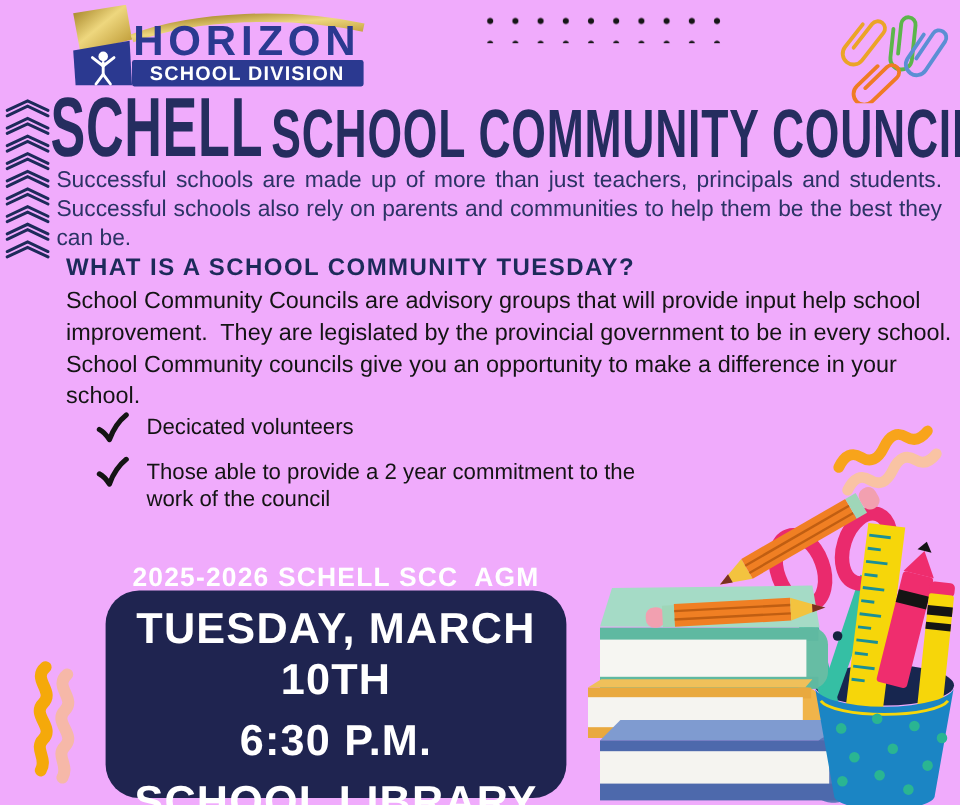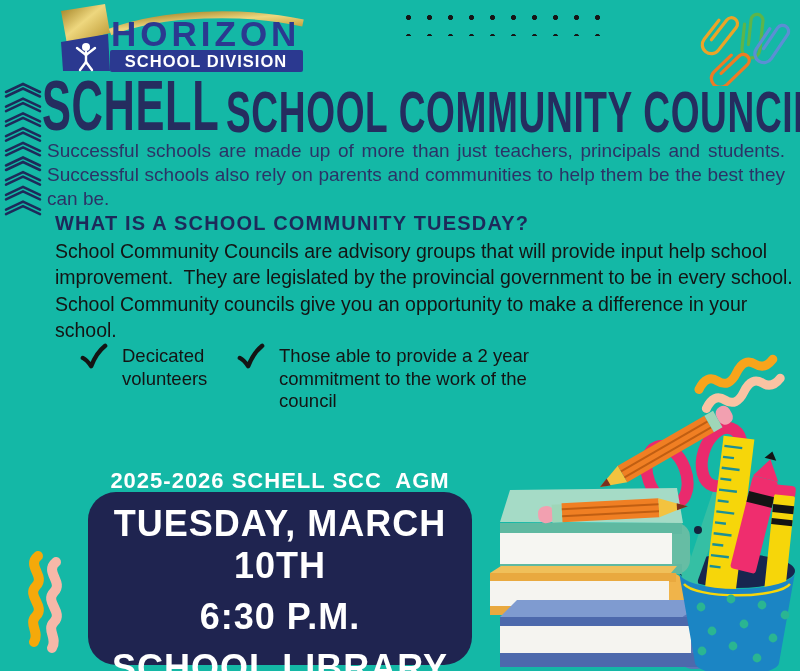--- a/index.html
+++ b/index.html
@@ -1,17 +1,17 @@
 <!DOCTYPE html>
 <html><head>
 <meta charset="utf-8">
 <style>
   html,body{margin:0;padding:0;background:#fff;}
   #poster{
-    position:relative;width:800px;height:671px;background:#14b8a6;
+    position:relative;width:800px;height:671px;background:#f0abfc;
     font-family:"Liberation Sans","DejaVu Sans",sans-serif;overflow:hidden;
   }
   
   #logo{position:absolute;left:53px;top:4px;}
   .dots{
     position:absolute;left:392px;top:2px;width:212px;height:34px;
     background-image:radial-gradient(circle,#161616 2.2px,transparent 2.9px);
     background-size:21px 19px;background-position:6px 6px;
   }
   #clips{position:absolute;left:696px;top:2px;}
@@ -32,21 +32,21 @@
     position:absolute;margin:0;color:#1D2A5A;font-size:20px;font-weight:bold;
     letter-spacing:1.2px;white-space:nowrap;
   }
   #h-what{left:55px;top:212px;}
   #h-who{left:55px;top:318px;}
   .body-text{
     position:absolute;left:55px;top:238px;width:742px;margin:0;
     color:#141414;font-size:19.5px;line-height:1.35;white-space:pre-wrap;
   }
   
-  #checklist{position:absolute;left:80px;top:345px;width:478px;display:flex;flex-direction:row;gap:11px;}
+  #checklist{position:absolute;left:80px;top:345px;width:478px;display:flex;flex-direction:column;gap:11px;}
   .check-item{display:flex;gap:14px;align-items:flex-start;}
   .check{width:28px;height:28px;flex:0 0 28px;margin-top:-2px;}
   .check-label{color:#141414;font-size:18.5px;line-height:1.22;max-width:430px;}
   
   #event-card{
     position:absolute;left:88px;top:492px;width:384px;height:173px;
     background:#1F2450;border-radius:28px;color:#ffffff;
     display:flex;flex-direction:column;justify-content:center;align-items:center;gap:9px;
     text-align:center;font-weight:bold;
   }

